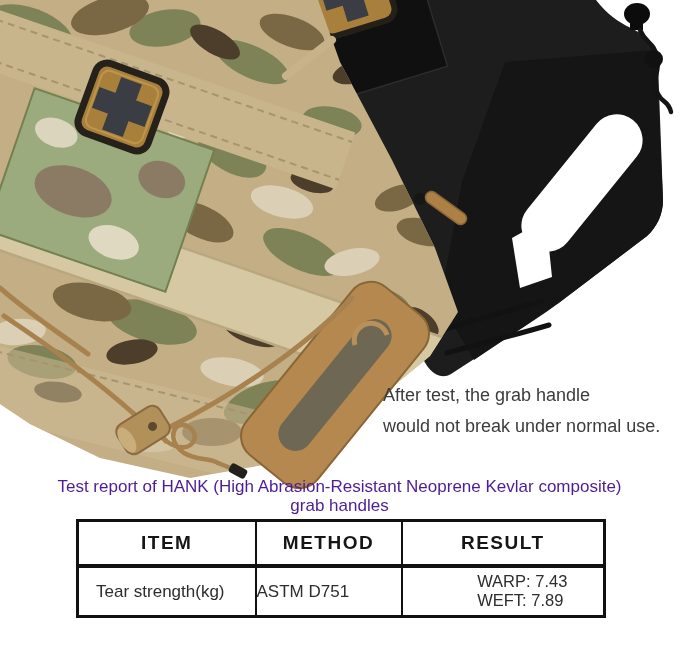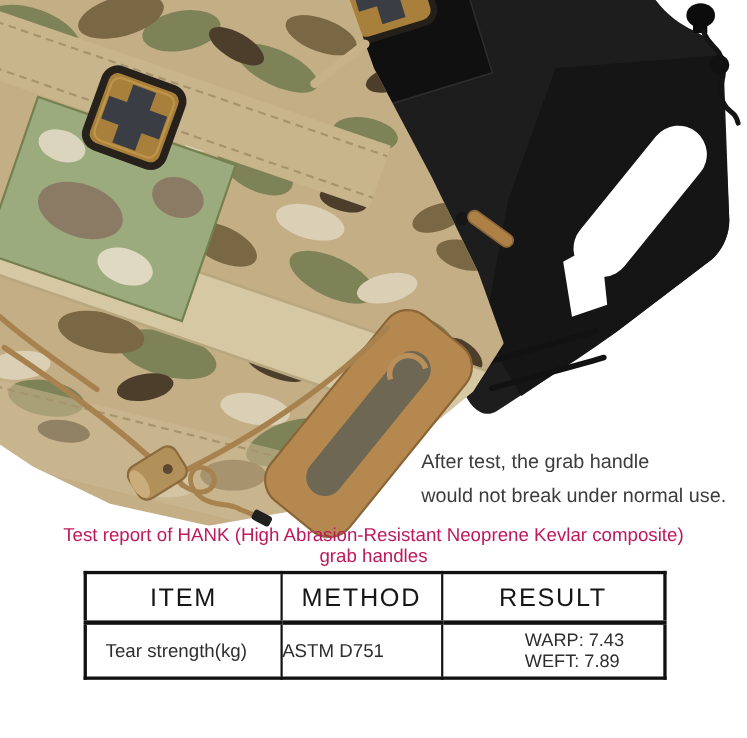--- a/index.html
+++ b/index.html
@@ -1,29 +1,29 @@
 <!DOCTYPE html>
 <html><head>
 <meta charset="utf-8">
 <style>
   html,body{margin:0;padding:0;background:#ffffff;}
   .stage{position:relative;width:679px;height:671px;background:#ffffff;overflow:hidden;
          font-family:"Liberation Sans", sans-serif;}
   .photo-svg{position:absolute;left:0;top:0;}
 
-  .note{position:absolute;left:383px;top:404px;width:290px;
+  .note{position:absolute;left:383px;top:380px;width:290px;
         font-size:18px;line-height:31px;color:#3c3c3c;}
   .caption{position:absolute;left:0;top:477px;width:679px;text-align:center;
-           font-size:17px;line-height:19px;color:#be185d;}
+           font-size:17px;line-height:19px;color:#4c1d95;}
 
   .spec-table{position:absolute;left:76px;top:519px;width:527px;
               border-collapse:collapse;table-layout:fixed;
               border:3px solid #111111;color:#2d2d2d;}
   .spec-table th{border-left:2px solid #111111;border-bottom:4px solid #111111;
-                 height:42px;font-size:23px;font-weight:normal;letter-spacing:1.5px;
+                 height:42px;font-size:19px;font-weight:bold;letter-spacing:1.5px;
                  color:#161616;text-align:center;vertical-align:middle;padding:0;}
   .spec-table td{border-left:2px solid #111111;border-top:3px solid #111111;
                  height:47px;font-size:17px;vertical-align:middle;padding:0;}
   .spec-table th:first-child,.spec-table td:first-child{border-left:none;}
   td.item-cell{text-align:left;padding-left:17px;line-height:20px;}
   td.method-cell{}
   td.result-cell{text-align:center;padding-left:39px;}
   .result-block{display:inline-block;text-align:left;font-size:16.5px;line-height:19px;}
 </style>
 </head>

